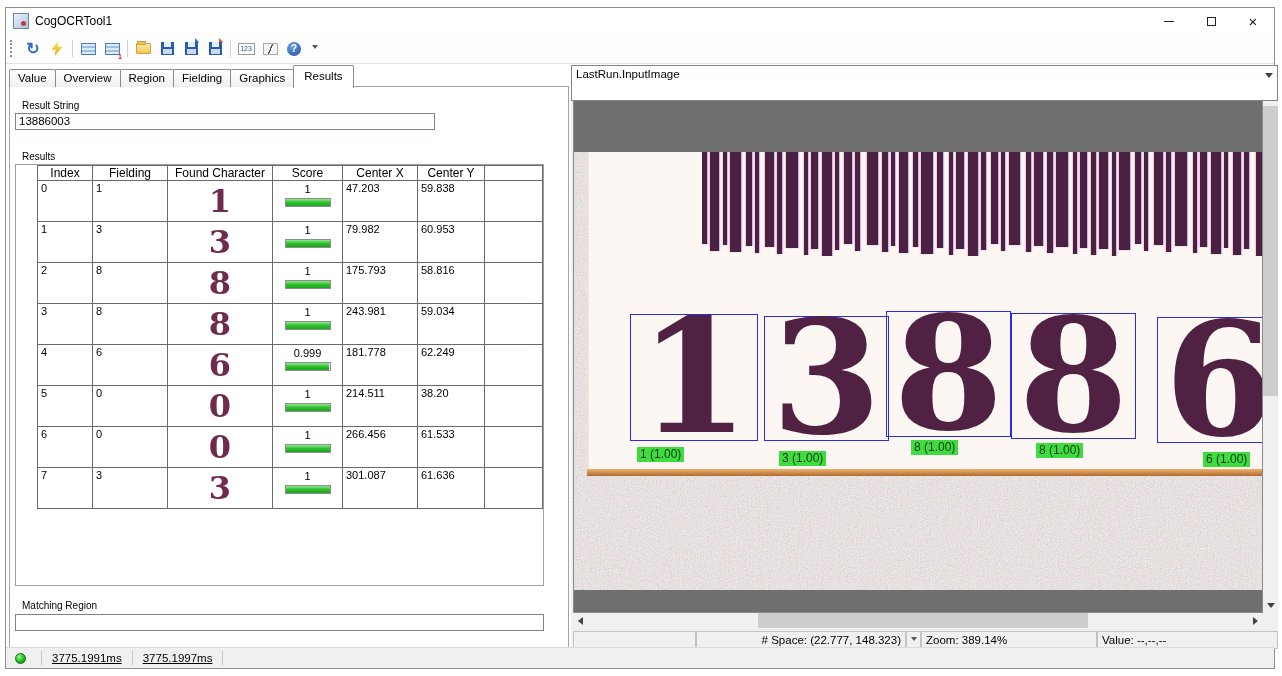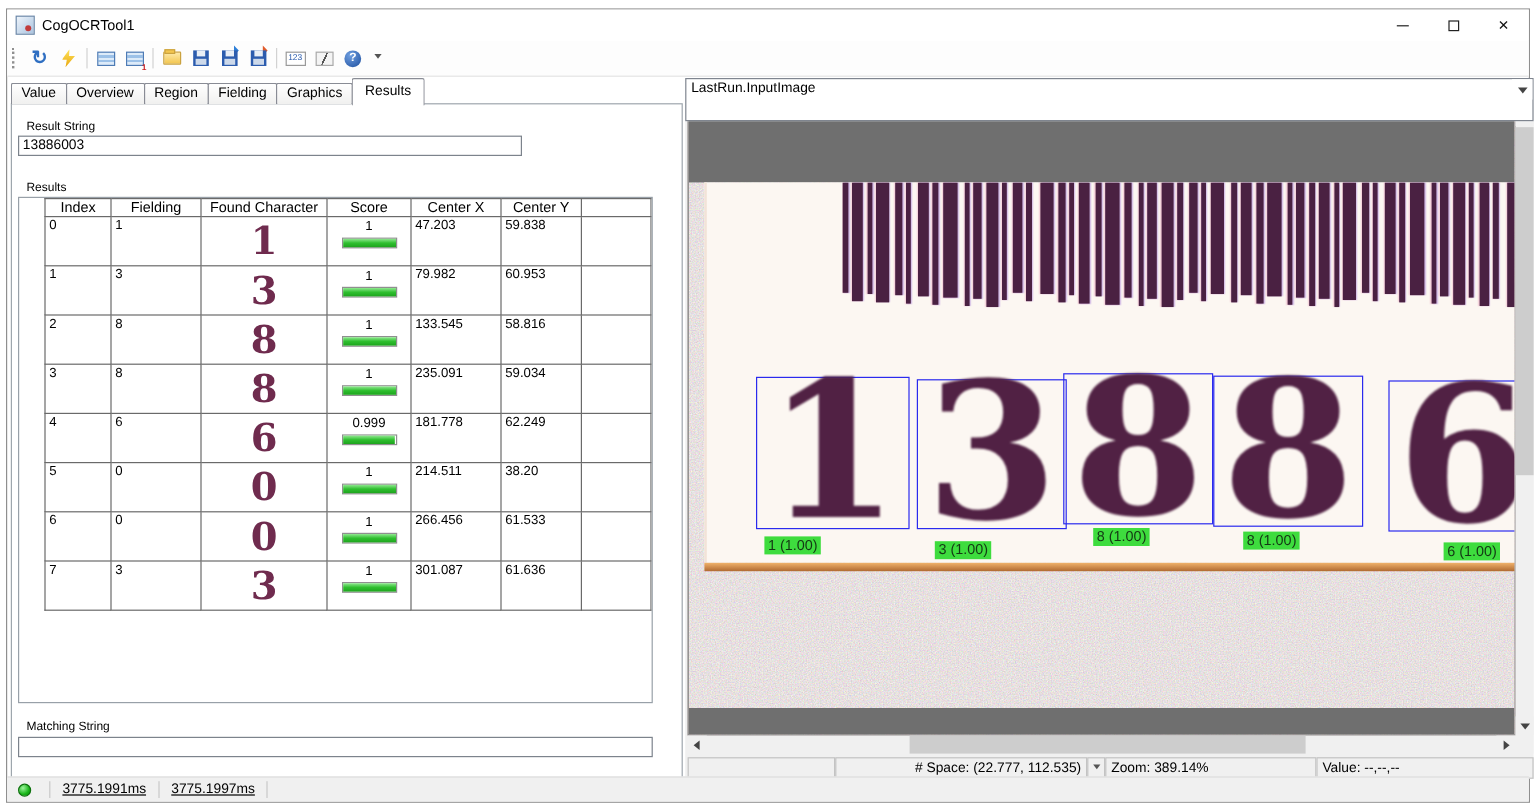--- a/index.html
+++ b/index.html
@@ -265,35 +265,35 @@
             <tr class="datarow">
               <td>2</td>
               <td>8</td>
               <td class="c-found"><span class="glyph">8</span></td>
               <td class="c-score">
                 <div>1</div>
                 <div class="sbar">
                   <div class="sfill" style="width: 100%;"></div>
                 </div>
               </td>
-              <td>133.545</td>
+              <td>175.793</td>
               <td>58.816</td>
               <td></td>
             </tr>
             <tr class="datarow">
               <td>3</td>
               <td>8</td>
               <td class="c-found"><span class="glyph">8</span></td>
               <td class="c-score">
                 <div>1</div>
                 <div class="sbar">
                   <div class="sfill" style="width: 100%;"></div>
                 </div>
               </td>
-              <td>235.091</td>
+              <td>243.981</td>
               <td>59.034</td>
               <td></td>
             </tr>
             <tr class="datarow">
               <td>4</td>
               <td>6</td>
               <td class="c-found"><span class="glyph">6</span></td>
               <td class="c-score">
                 <div>0.999</div>
                 <div class="sbar">
@@ -342,21 +342,21 @@
                   <div class="sfill" style="width: 100%;"></div>
                 </div>
               </td>
               <td>301.087</td>
               <td>61.636</td>
               <td></td>
             </tr>
           </tbody>
       </table>
     </div>
-    <div class="lbl pos-mpl">Matching String</div>
+    <div class="lbl pos-mpl">Matching Region</div>
     <div class="textbox pos-mpv"><span></span></div>
   </div>
 
   <div class="combo">
     <span class="combo-text">LastRun.InputImage</span>
     <div class="combo-btn">
         <div class="tri t-down"></div>
       </div>
   </div>
 
@@ -415,21 +415,21 @@
         </div>
       <div class="hthumb"></div>
       <div class="sarrow rgt">
           <div class="tri t-right"></div>
         </div>
     </div>
     <div class="corner"></div>
 
     <div class="imgstatus">
       <div class="isbox spacer"></div>
-      <div class="isbox space"># Space: (22.777, 112.535)</div>
+      <div class="isbox space"># Space: (22.777, 148.323)</div>
       <div class="isbtn">
           <div class="tsmall"></div>
         </div>
       <div class="isbox zoom">Zoom: 389.14%</div>
       <div class="isbox value">Value: --,--,--</div>
     </div>
   </div>
 
   <div class="statusbar">
     <div class="led"></div>

